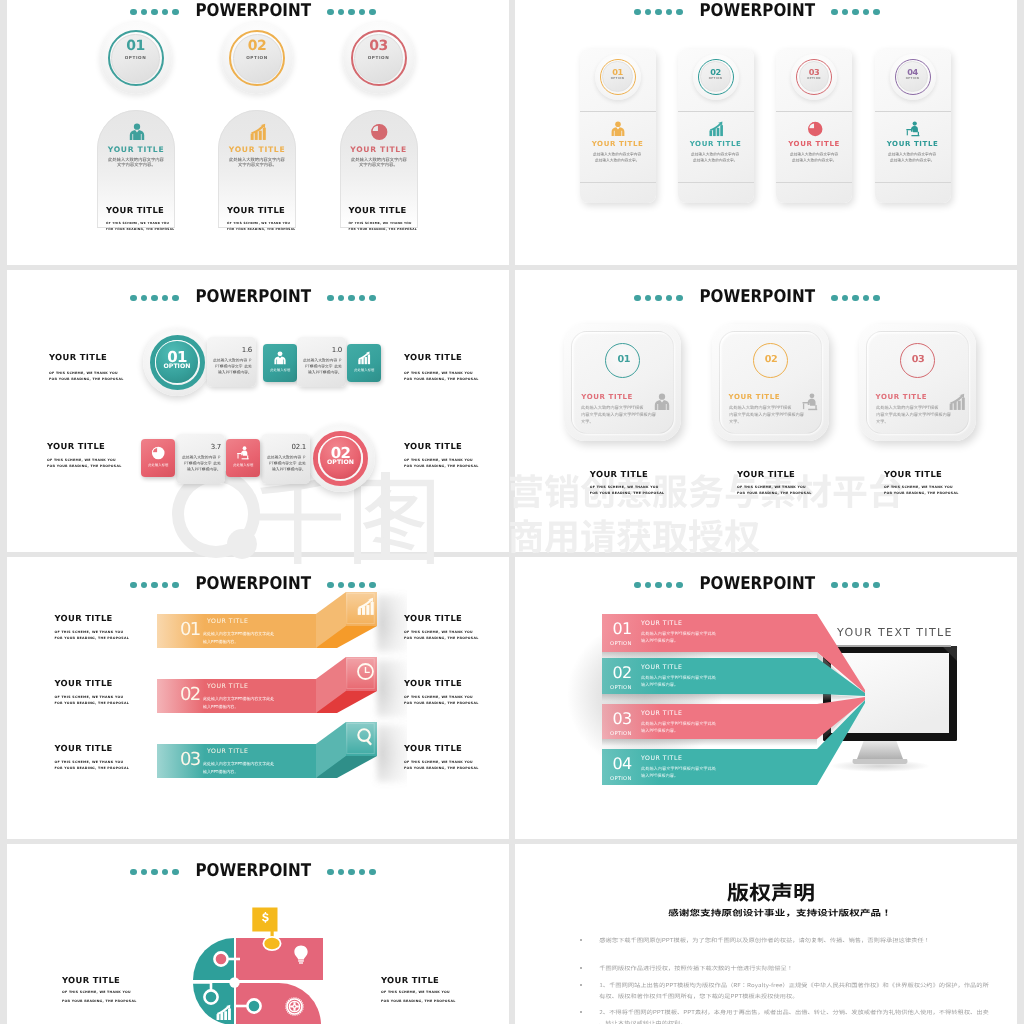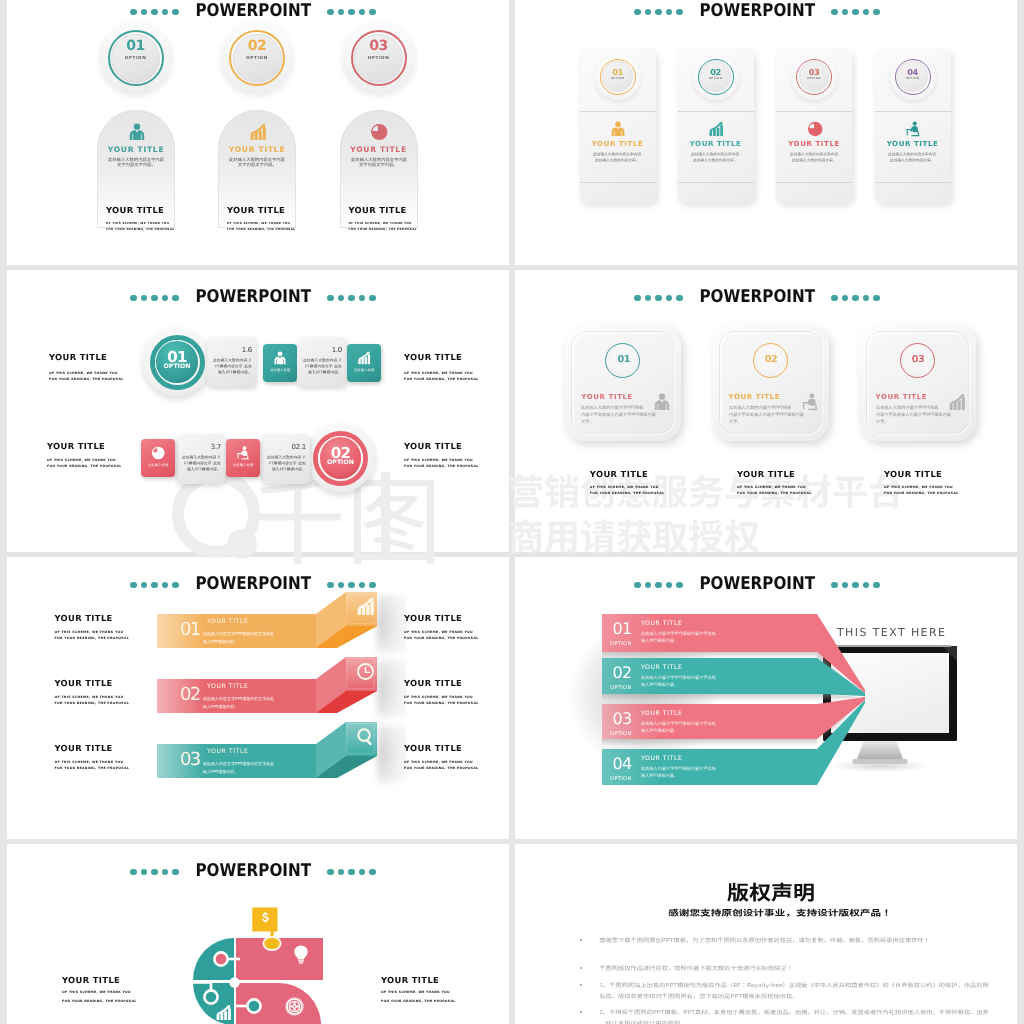--- a/index.html
+++ b/index.html
@@ -1393,21 +1393,21 @@
               <stop offset="1" stop-color="#9a9a9a" stop-opacity="0"></stop>
             </radialGradient>
           </defs>
           <ellipse cx="80" cy="121" rx="50" ry="6" fill="url(#g6sd)"></ellipse>
           <path d="M64 95 L96 95 L103 114 L57 114 Z" fill="url(#g6st)"></path>
           <path d="M53 114 L107 114 Q109 119 104 119 L56 119 Q51 119 53 114 Z" fill="#c7c7c7"></path>
           <rect x="23" y="1" width="134" height="95" rx="1.5" fill="#131313"></rect>
           <path d="M142 1 L157 1 L157 16 Z" fill="#2d2d2d"></path>
           <rect x="31" y="8" width="118" height="80" fill="url(#g6scr)"></rect>
         </svg>
-<div class="s6screen" style="left:322px;top:69px">THIS TEXT HERE</div>
+<div class="s6screen" style="left:322px;top:69px">YOUR TEXT TITLE</div>
 <div style="position:absolute;left:311px;top:88px;width:125px;height:1.6px;background:#a9a9a9"></div>
 <svg style="position:absolute;left:0;top:0" width="502" height="282" viewBox="0 0 502 282">
           <defs>
             <linearGradient id="g60" x1="0" y1="0" x2="1" y2="0">
               <stop offset="0" stop-color="#ef7582" stop-opacity=".78"></stop>
               <stop offset="0.22" stop-color="#ef7582"></stop>
               <stop offset="1" stop-color="#ef7582"></stop>
             </linearGradient>
             <linearGradient id="g61" x1="0" y1="0" x2="1" y2="0">
               <stop offset="0" stop-color="#3fb3ab" stop-opacity=".78"></stop>

